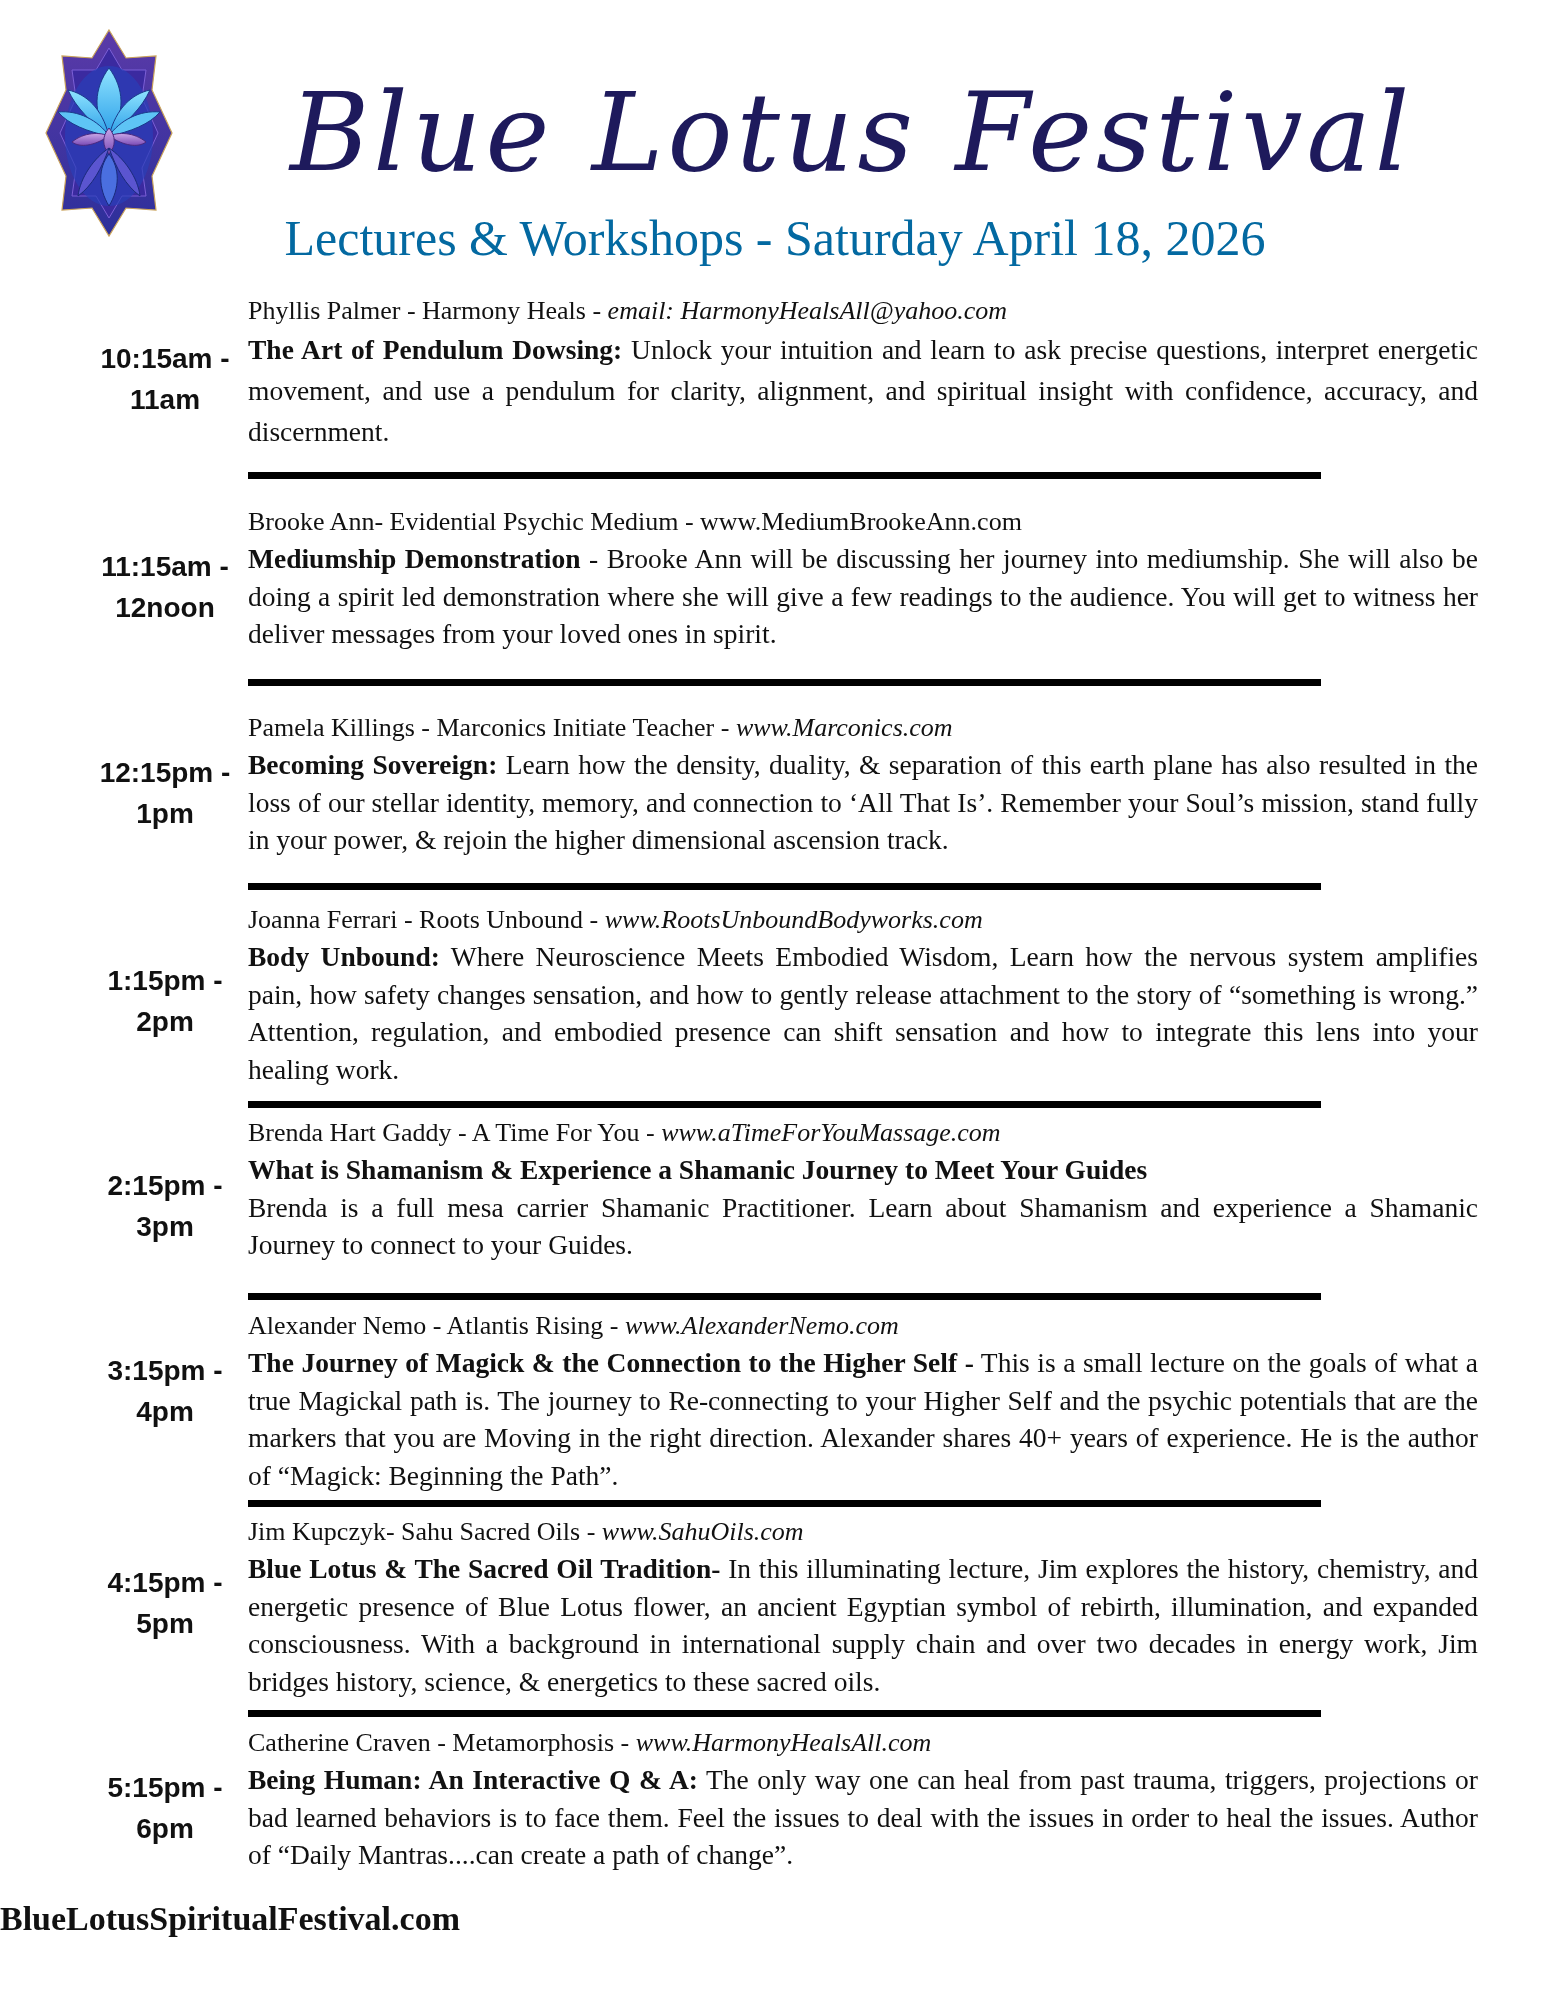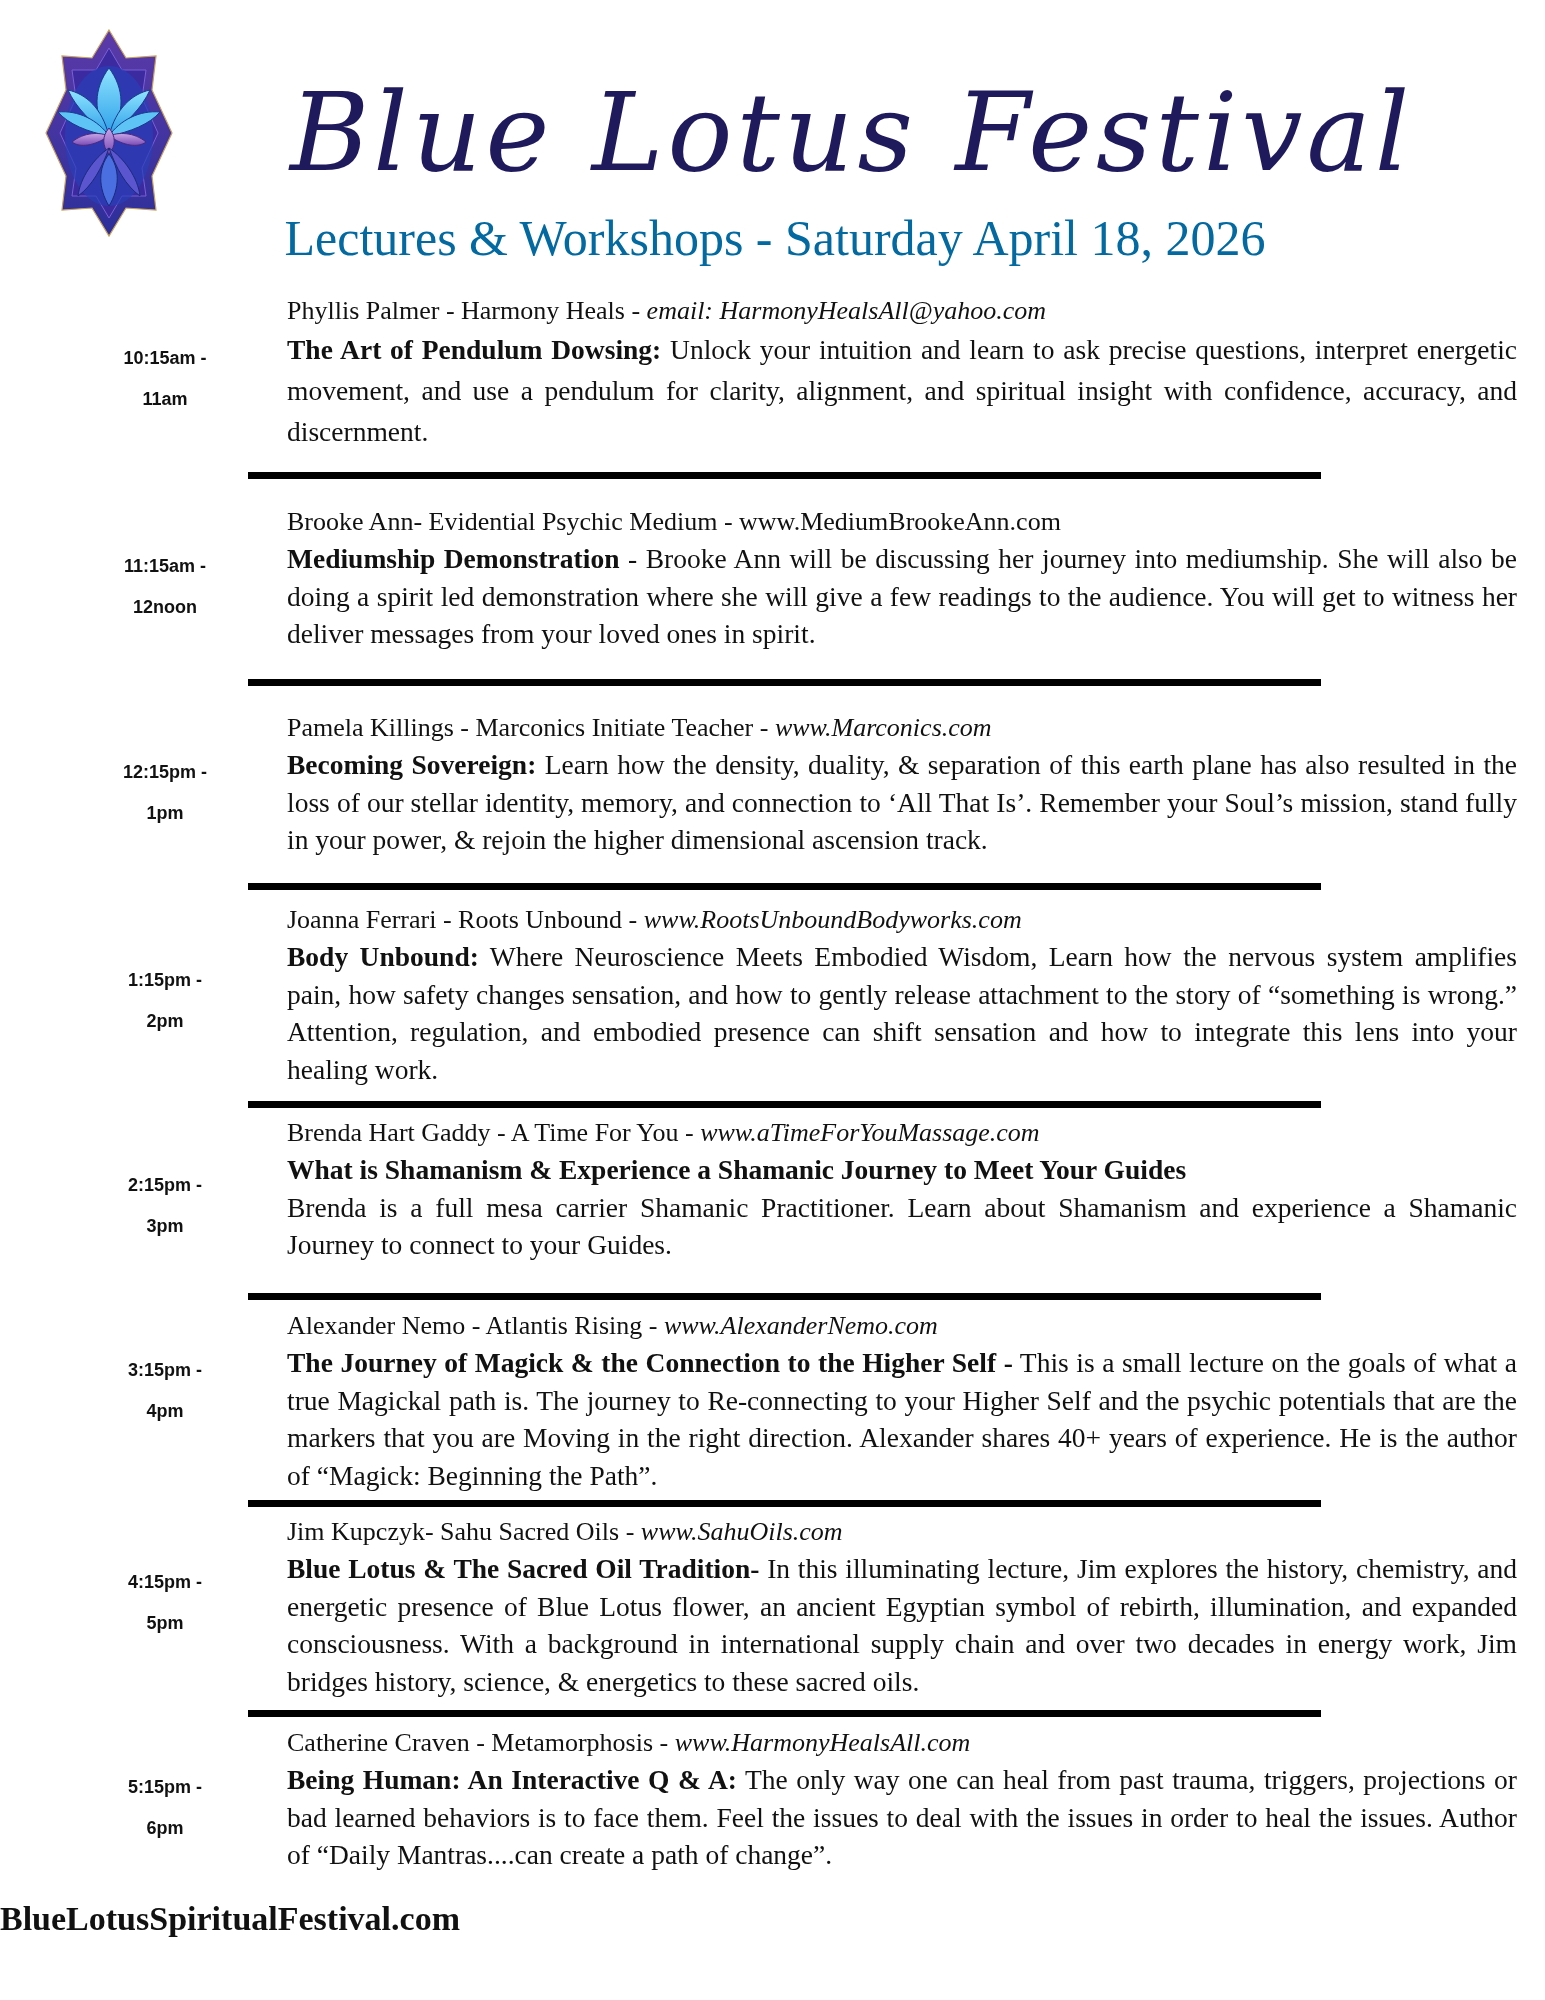--- a/index.html
+++ b/index.html
@@ -14,23 +14,23 @@
     margin-top: 16px;
   }
   .subtitle {
     position: absolute; left: 210px; top: 208px; width: 1130px; text-align: center;
     font-family: "Liberation Serif", serif; font-size: 50px; line-height: 60px; color: #0369a1;
     white-space: nowrap;
   }
   .entry { position: absolute; left: 0; width: 1545px; }
   .time {
     position: absolute; left: 40px; width: 250px; text-align: center;
-    font-family: "Liberation Sans", sans-serif; font-weight: bold; font-size: 18px; line-height: 41px; color: #111;
+    font-family: "Liberation Sans", sans-serif; font-weight: bold; font-size: 28px; line-height: 41px; color: #111;
   }
-  .content { position: absolute; left: 248px; width: 1230px; margin-left: 39px; }
+  .content { position: absolute; left: 248px; width: 1230px; }
   .speaker {
     font-family: "Liberation Serif", serif; font-size: 26px; line-height: 36px; color: #111;
     white-space: nowrap;
   }
   .speaker .web { font-style: italic; }
   .desc {
     font-family: "Liberation Serif", serif; font-size: 27.5px; line-height: 37.5px; color: #111;
     text-align: justify; text-align-last: left;
   }
   .desc .ttl { font-weight: bold; }

